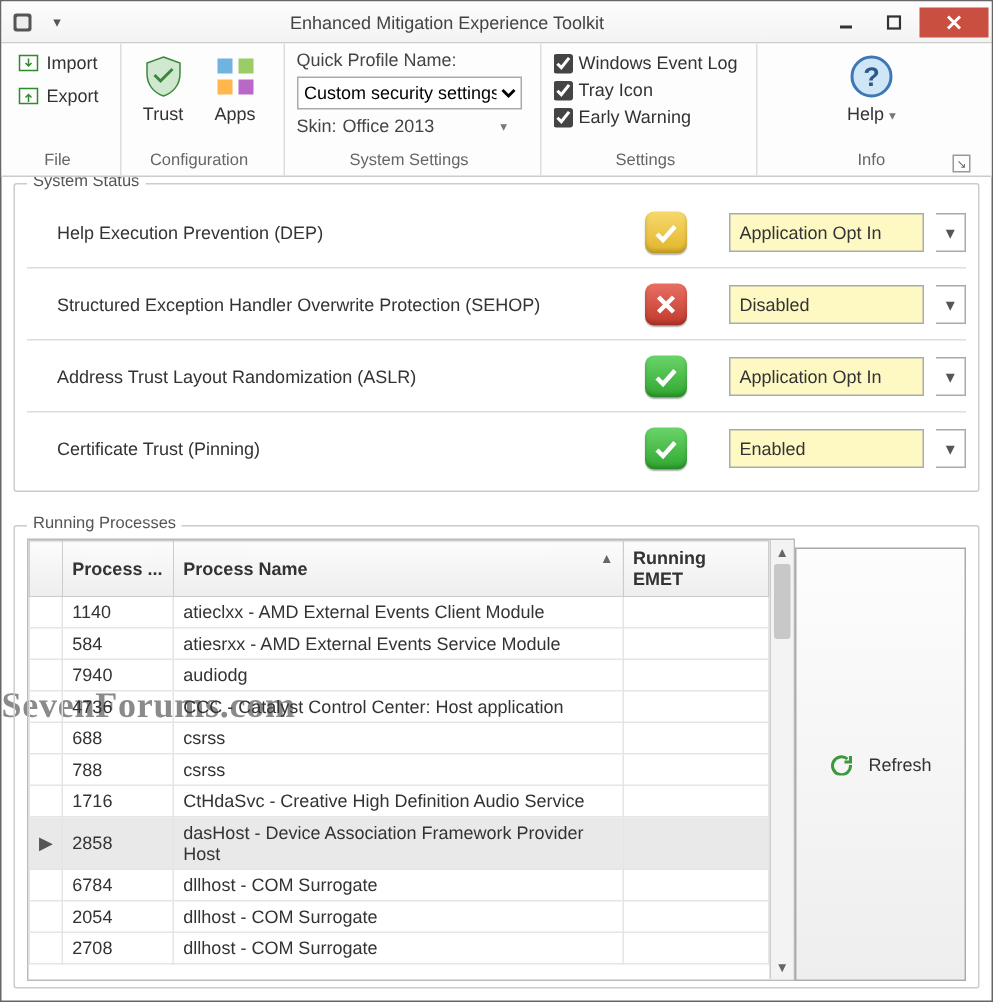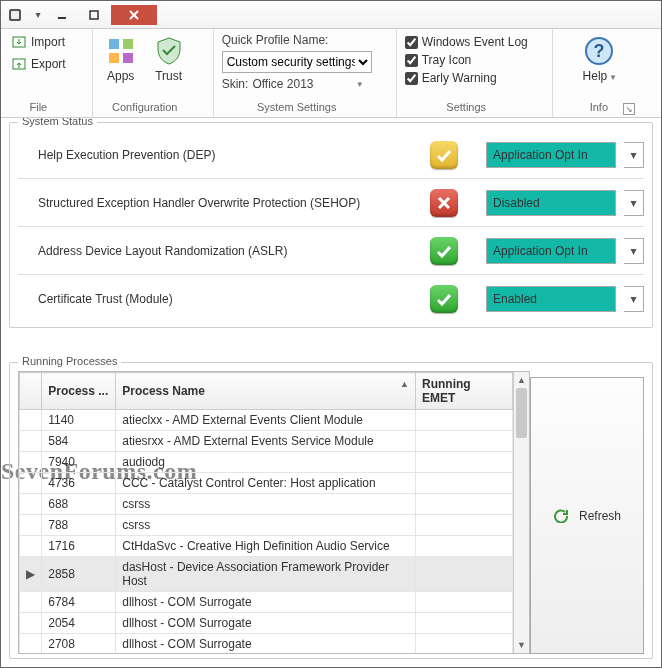--- a/index.html
+++ b/index.html
@@ -8,50 +8,50 @@
   
   .titlebar { height:28px; background:linear-gradient(#fdfdfd,#f3f3f3); display:flex; align-items:center; border-bottom:1px solid #ccc; }
   .titlebar .app-icon { width:16px; height:16px; margin:0 6px; display:flex; align-items:center; justify-content:center; }
   .titlebar .qa-chevron { width:18px; text-align:center; color:#555; font-size:10px;}
   .titlebar .title { flex:1; text-align:center; color:#444; }
   .winbtn { width:30px; height:20px; margin-right:2px; display:flex; align-items:center; justify-content:center; border:1px solid transparent;}
   .winbtn.close{ background:#c94f41; color:#fff; width:46px; }
   .winbtn.min, .winbtn.max { color:#333;}
   
   .ribbon { display:flex; background:#fdfdfd; border-bottom:1px solid #ccc; }
-  .group { border-right:1px solid #ddd; padding:4px 24px 0 8px; display:flex; flex-direction:column; align-items:flex-end; }
+  .group { border-right:1px solid #ddd; padding:4px 12px 0 8px; display:flex; flex-direction:column; align-items:flex-end; }
   .group .group-body { display:flex; align-items:flex-start; gap:8px; min-height:66px;}
   .group .group-label { font-size:11px; color:#666; padding:2px 0 4px; text-align:center; width:100%; position:relative;}
   .small-stack { display:flex; flex-direction:column; gap:4px; }
   .small-btn { display:flex; align-items:center; gap:4px; padding:1px 2px; cursor:default;}
   .big-btn { display:flex; flex-direction:column; align-items:center; gap:2px; padding:2px 4px; cursor:default;}
   .big-btn span.lbl, .small-btn span.lbl { color:#333; }
   .icon { width:16px; height:16px; display:inline-flex; align-items:center; justify-content:center;}
   .icon.lg { width:32px; height:32px;}
   .sys-settings { display:flex; flex-direction:column; gap:4px; align-items:flex-start;}
   .sys-settings label { color:#444; }
   .sys-settings select { width:150px; font-size:12px; height:22px; border:1px solid #aaa; background:#fff;}
   .skinrow { display:flex; gap:4px; align-items:center; color:#444;}
   .reporting { display:flex; flex-direction:column; gap:4px; padding-top:2px;}
   .chk { display:flex; align-items:center; gap:4px;}
   .chk input { accent-color:#444;}
   .launcher { position:absolute; right:2px; bottom:2px; width:12px; height:12px; border:1px solid #999; font-size:8px; color:#666; display:flex; align-items:center; justify-content:center;}
   
-  .content { flex:1; overflow:hidden; padding:4px 8px 8px; display:flex; flex-direction:column; gap:16px; position:relative;}
+  .content { flex:1; overflow:hidden; padding:4px 8px 8px; display:flex; flex-direction:column; gap:4px; position:relative;}
   .fieldset { border:1px solid #ccc; border-radius:2px; padding:8px 8px 4px; position:relative;}
   .fieldset .legend { position:absolute; top:-8px; left:8px; background:#fff; padding:0 4px; color:#555; font-size:11px;}
   .status-row { display:flex; align-items:center; height:48px; border-bottom:1px solid #ddd; gap:8px;}
   .status-row:last-child{border-bottom:none;}
   .status-label { flex:1; padding-left:20px; color:#333;}
   .status-icon { width:28px; height:28px; border-radius:6px; display:flex; align-items:center; justify-content:center; box-shadow:inset 0 -2px 3px rgba(0,0,0,.2), 0 1px 1px rgba(0,0,0,.3);}
   .status-icon.green{ background:linear-gradient(#6ad46a,#2fa72f);}
   .status-icon.amber{ background:linear-gradient(#f6d96b,#e2b52b);}
   .status-icon.red{ background:linear-gradient(#e96f63,#c0392b);}
   .status-icon svg{ stroke:#fff; stroke-width:3; fill:none;}
-  .status-combo { width:130px; height:26px; border:1px solid #aaa; margin-left:20px; display:flex; align-items:center; padding:0 6px; position:relative; background:#14b8a6;}
+  .status-combo { width:130px; height:26px; border:1px solid #aaa; margin-left:20px; display:flex; align-items:center; padding:0 6px; position:relative; background:#fef9c3;}
   .status-dd { width:20px; height:26px; border:1px solid #aaa; border-left:none; display:flex; align-items:center; justify-content:center; color:#555; background:#fff;}
   
   .watermark { position:absolute; left:0; right:0; top:340px; text-align:left; font-size:24px; font-weight:bold; color:#8a8a8a; font-family:Georgia,"Times New Roman",serif; pointer-events:none; letter-spacing:0.5px;}
   
   .table-wrap { flex:1; display:flex; flex-direction:row; min-height:0;}
   .grid { border:1px solid #bbb; flex:1; overflow:hidden; display:flex;}
   table { border-collapse:collapse; width:100%; }
   thead th { background:linear-gradient(#fcfcfc,#eee); border:1px solid #ccc; font-weight:bold; text-align:left; padding:4px 6px; font-size:12px; position:relative;}
   tbody td { border:1px solid #e5e5e5; padding:3px 6px; font-size:12px; color:#333; height:20px;}
   tbody tr.selected td { background:#e9e9e9;}
@@ -70,20 +70,21 @@
 <div class="window">
 
   <div class="titlebar">
     <span class="app-icon">
       <svg width="14" height="14" viewBox="0 0 14 14">
           <rect x="1" y="1" width="12" height="12" rx="2" fill="#555"></rect>
           <rect x="3" y="3" width="8" height="8" rx="1" fill="#eee"></rect>
         </svg>
     </span>
     <span class="qa-chevron">▾</span>
+    <span class="title">Enhanced Mitigation Experience Toolkit</span>
     <div class="winbtn min">
         <svg width="10" height="10">
           <line x1="1" y1="8" x2="9" y2="8" stroke="#333" stroke-width="2"></line>
         </svg>
       </div>
     <div class="winbtn max">
         <svg width="10" height="10">
           <rect x="1" y="1" width="8" height="8" fill="none" stroke="#333" stroke-width="1.5"></rect>
         </svg>
       </div>
@@ -121,36 +122,36 @@
         </div>
       </div>
       <div class="group-label">File</div>
     </div>
 
     <div class="group">
       <div class="group-body">
         <div class="big-btn">
           <span class="icon lg">
               <svg width="32" height="32">
+                <path d="M16 3l11 4v7c0 8-5 13-11 15C10 27 5 22 5 14V7z" fill="#cfe8cf" stroke="#3a873a"></path>
+                <path d="M10 15l4 4 8-8" stroke="#3a873a" stroke-width="2" fill="none"></path>
+              </svg>
+            </span>
+          <span class="lbl">Trust</span>
+        </div>
+        <div class="big-btn">
+          <span class="icon lg">
+              <svg width="32" height="32">
                 <rect x="4" y="4" width="10" height="10" fill="#6fb3e0"></rect>
                 <rect x="18" y="4" width="10" height="10" fill="#9ccc65"></rect>
                 <rect x="4" y="18" width="10" height="10" fill="#ffb74d"></rect>
                 <rect x="18" y="18" width="10" height="10" fill="#ba68c8"></rect>
               </svg>
             </span>
           <span class="lbl">Apps</span>
-        </div>
-        <div class="big-btn">
-          <span class="icon lg">
-              <svg width="32" height="32">
-                <path d="M16 3l11 4v7c0 8-5 13-11 15C10 27 5 22 5 14V7z" fill="#cfe8cf" stroke="#3a873a"></path>
-                <path d="M10 15l4 4 8-8" stroke="#3a873a" stroke-width="2" fill="none"></path>
-              </svg>
-            </span>
-          <span class="lbl">Trust</span>
         </div>
       </div>
       <div class="group-label">Configuration</div>
     </div>
 
     <div class="group">
       <div class="group-body">
         <div class="sys-settings">
           <label>Quick Profile Name:</label>
           <select>
@@ -225,31 +226,31 @@
             <div class="status-icon red">
               <svg width="24" height="24" viewBox="0 0 24 24">
                 <line x1="7" y1="7" x2="17" y2="17"></line>
                 <line x1="17" y1="7" x2="7" y2="17"></line>
               </svg>
             </div>
             <div class="status-combo">Disabled</div>
             <div class="status-dd">▾</div>
           </div>
           <div class="status-row">
-            <div class="status-label">Address Device Layout Randomization (ASLR)</div>
+            <div class="status-label">Address Trust Layout Randomization (ASLR)</div>
             <div class="status-icon green">
               <svg width="24" height="24" viewBox="0 0 24 24">
                 <polyline points="6,13 10,17 18,8"></polyline>
               </svg>
             </div>
             <div class="status-combo">Application Opt In</div>
             <div class="status-dd">▾</div>
           </div>
           <div class="status-row">
-            <div class="status-label">Certificate Trust (Module)</div>
+            <div class="status-label">Certificate Trust (Pinning)</div>
             <div class="status-icon green">
               <svg width="24" height="24" viewBox="0 0 24 24">
                 <polyline points="6,13 10,17 18,8"></polyline>
               </svg>
             </div>
             <div class="status-combo">Enabled</div>
             <div class="status-dd">▾</div>
           </div>
         </div>
     </div>

